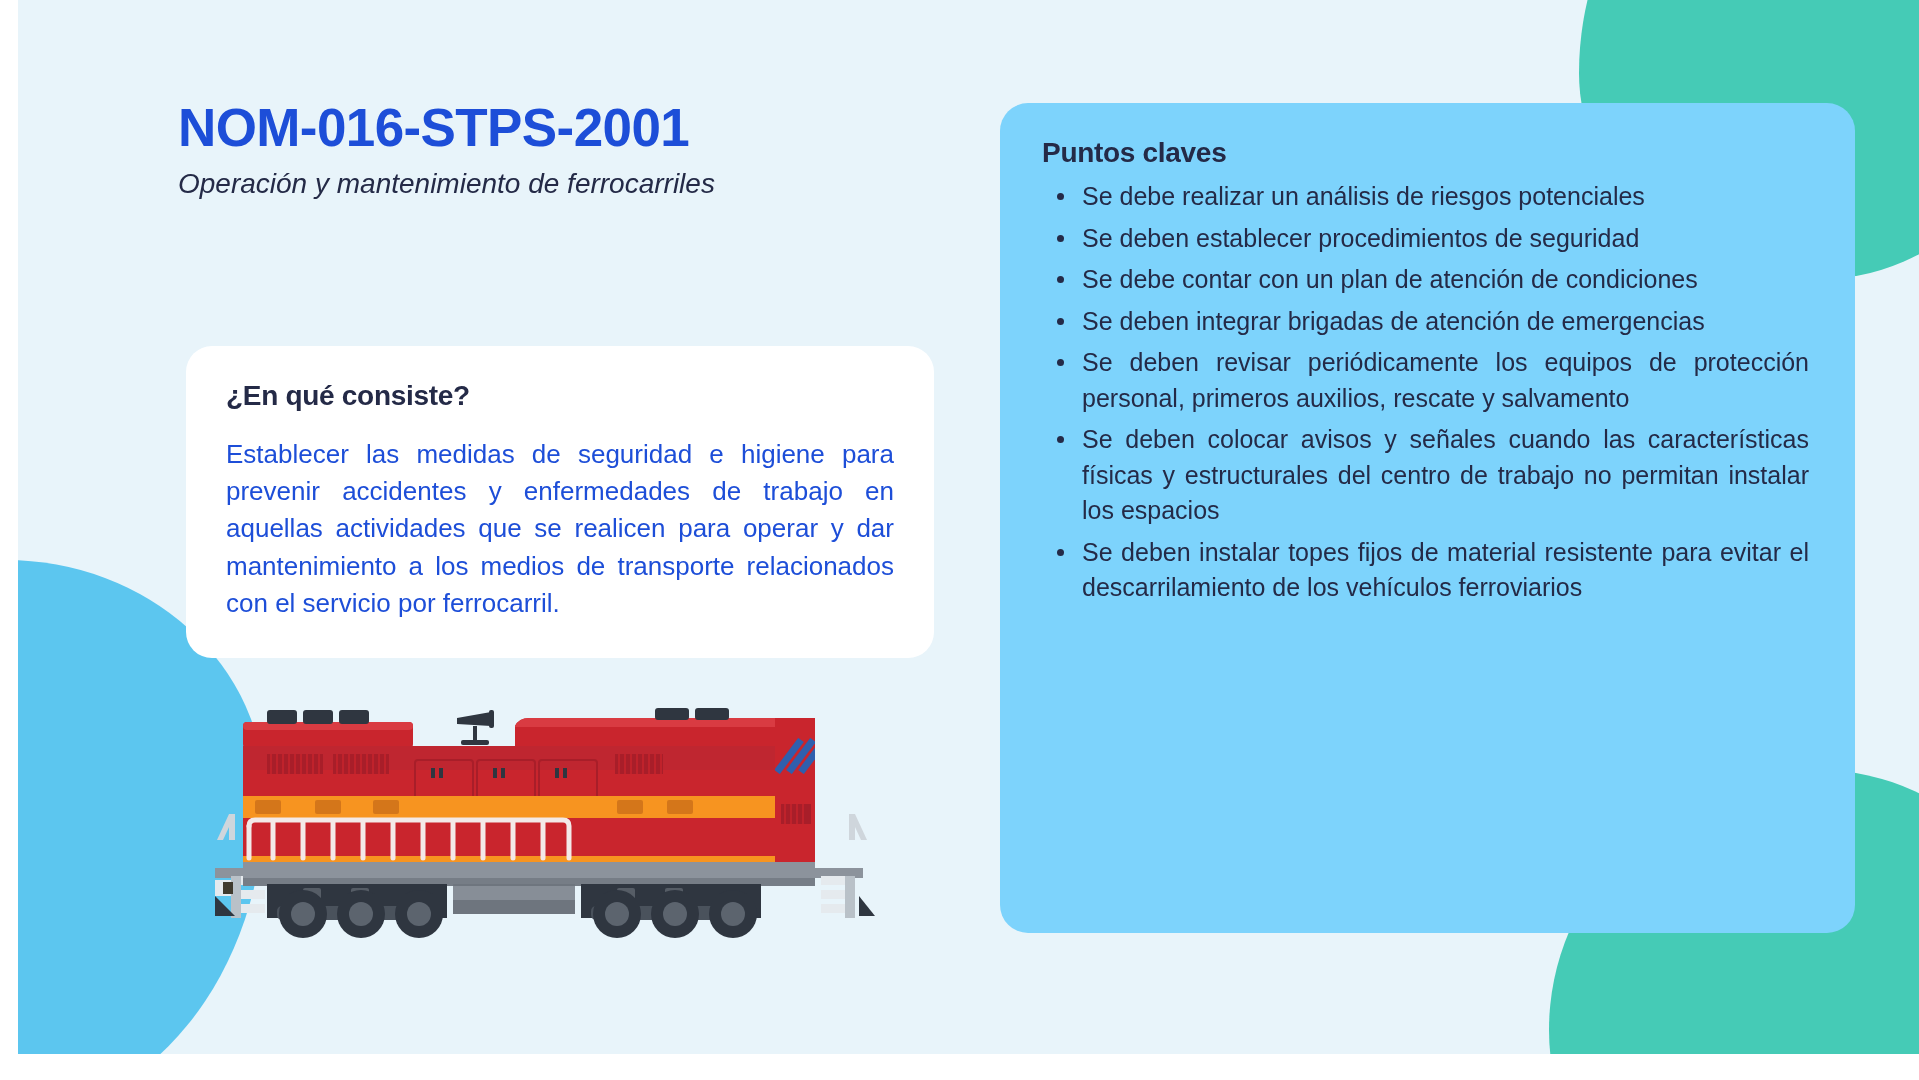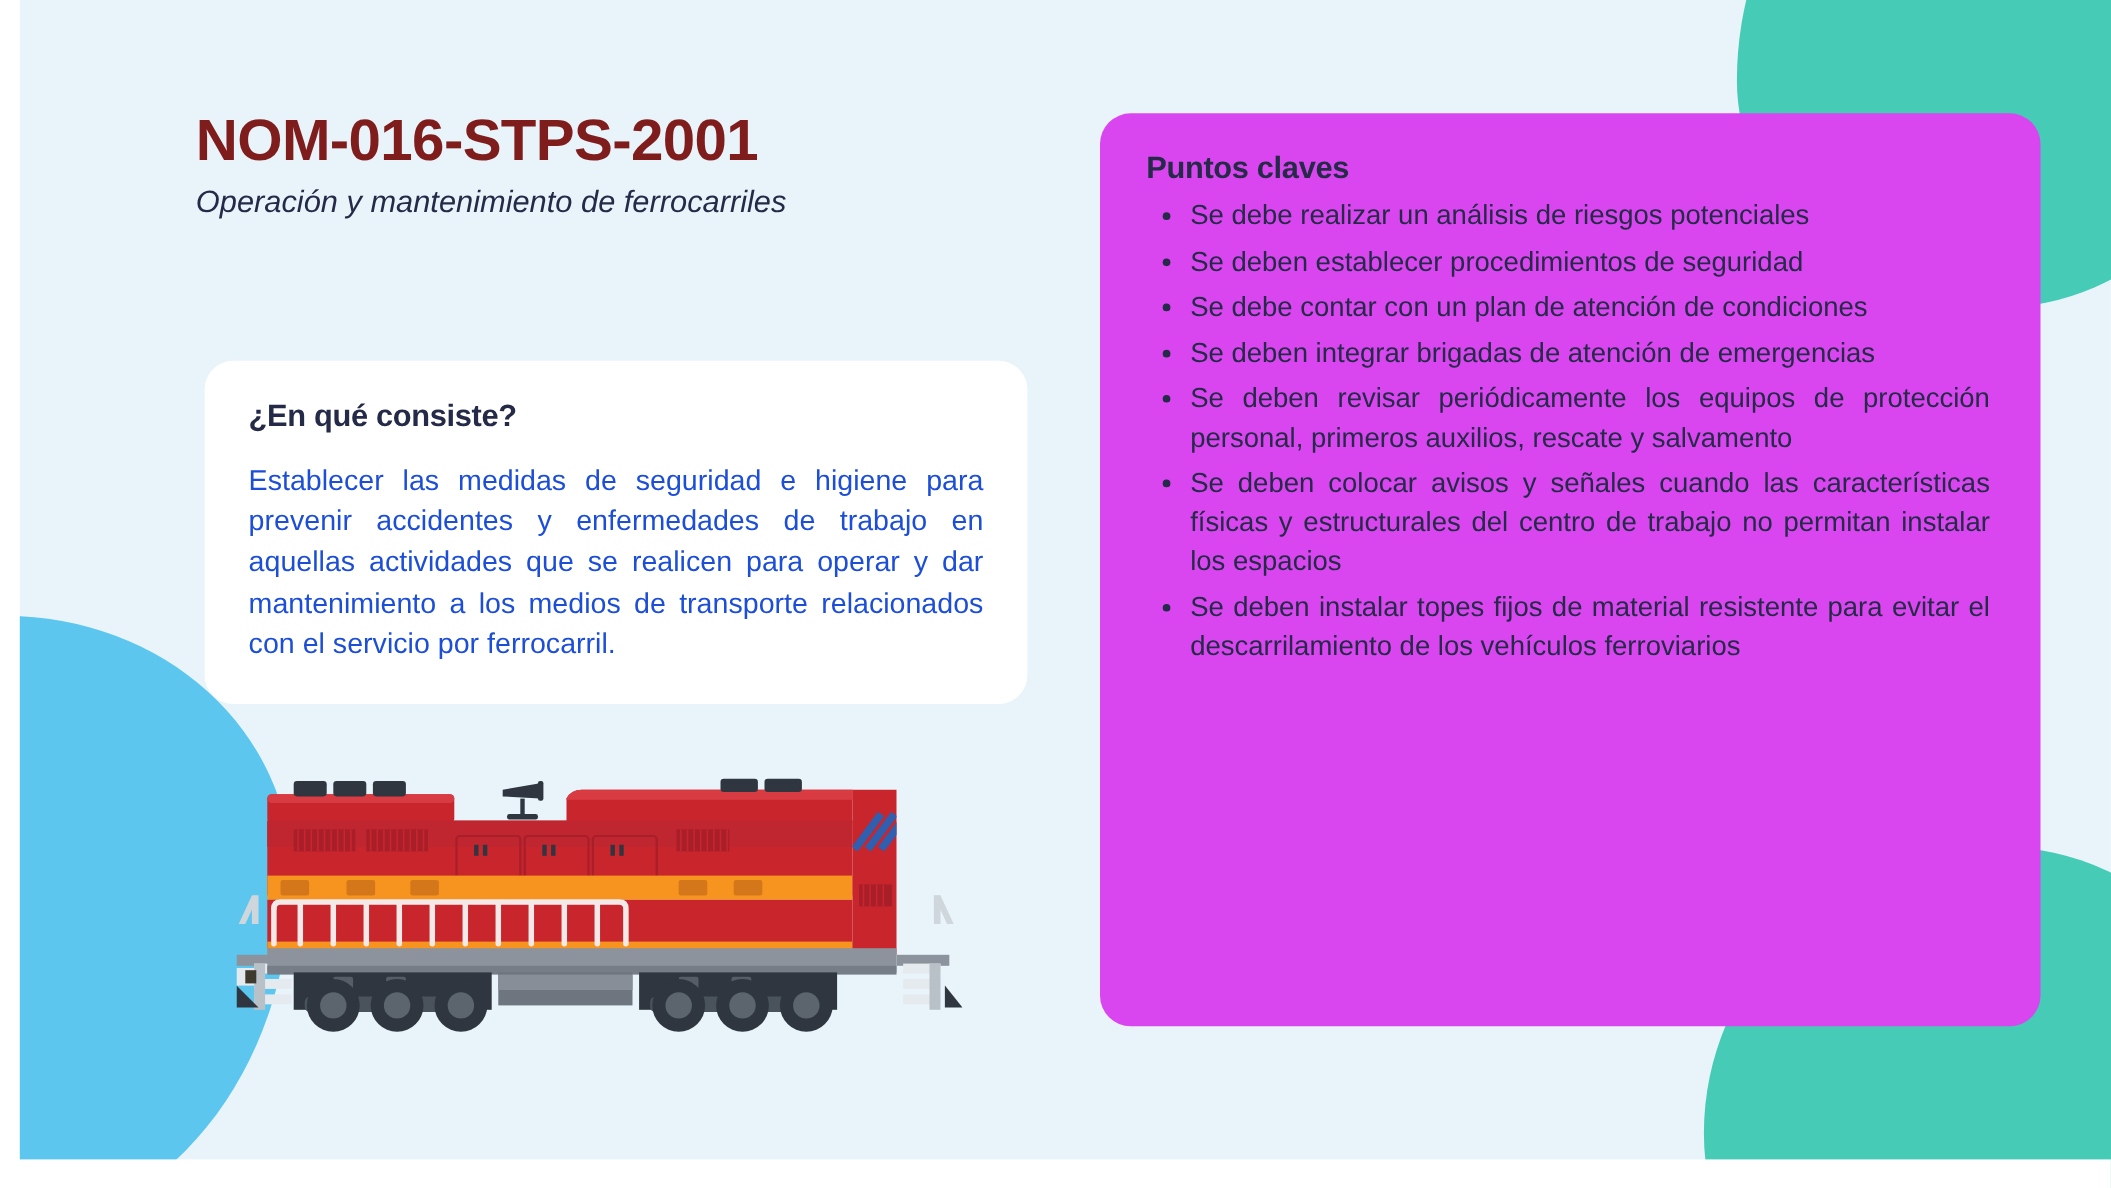--- a/index.html
+++ b/index.html
@@ -73,38 +73,38 @@
     position: absolute;
     left: 178px;
     top: 100px;
     width: 660px;
     z-index: 4;
   }
   .main-title {
     font-size: 53px;
     font-weight: 800;
     letter-spacing: -0.6px;
-    color: #7f1d1d;
+    color: #1d4ed8;
     margin: 0 0 10px 0;
     line-height: 1.06;
   }
   .subtitle {
     font-size: 28px;
     font-style: italic;
     color: #242a47;
     line-height: 1.28;
     margin: 0;
     font-weight: 400;
   }
 
   
   .card-left {
     position: absolute;
     left: 186px;
-    top: 328px;
+    top: 346px;
     width: 748px;
     background: #ffffff;
     border-radius: 26px;
     padding: 34px 40px 36px 40px;
     box-sizing: border-box;
     z-index: 4;
   }
   .card-left h2 {
     font-size: 28px;
     font-weight: 800;
@@ -120,21 +120,21 @@
     text-align: justify;
   }
 
   
   .card-right {
     position: absolute;
     left: 1000px;
     top: 103px;
     width: 855px;
     min-height: 830px;
-    background: #d946ef;
+    background: #7dd3fc;
     border-radius: 28px;
     padding: 34px 46px 40px 42px;
     box-sizing: border-box;
     z-index: 4;
   }
   .card-right h2 {
     font-size: 28px;
     font-weight: 800;
     color: #242a47;
     margin: 0 0 10px 0;

